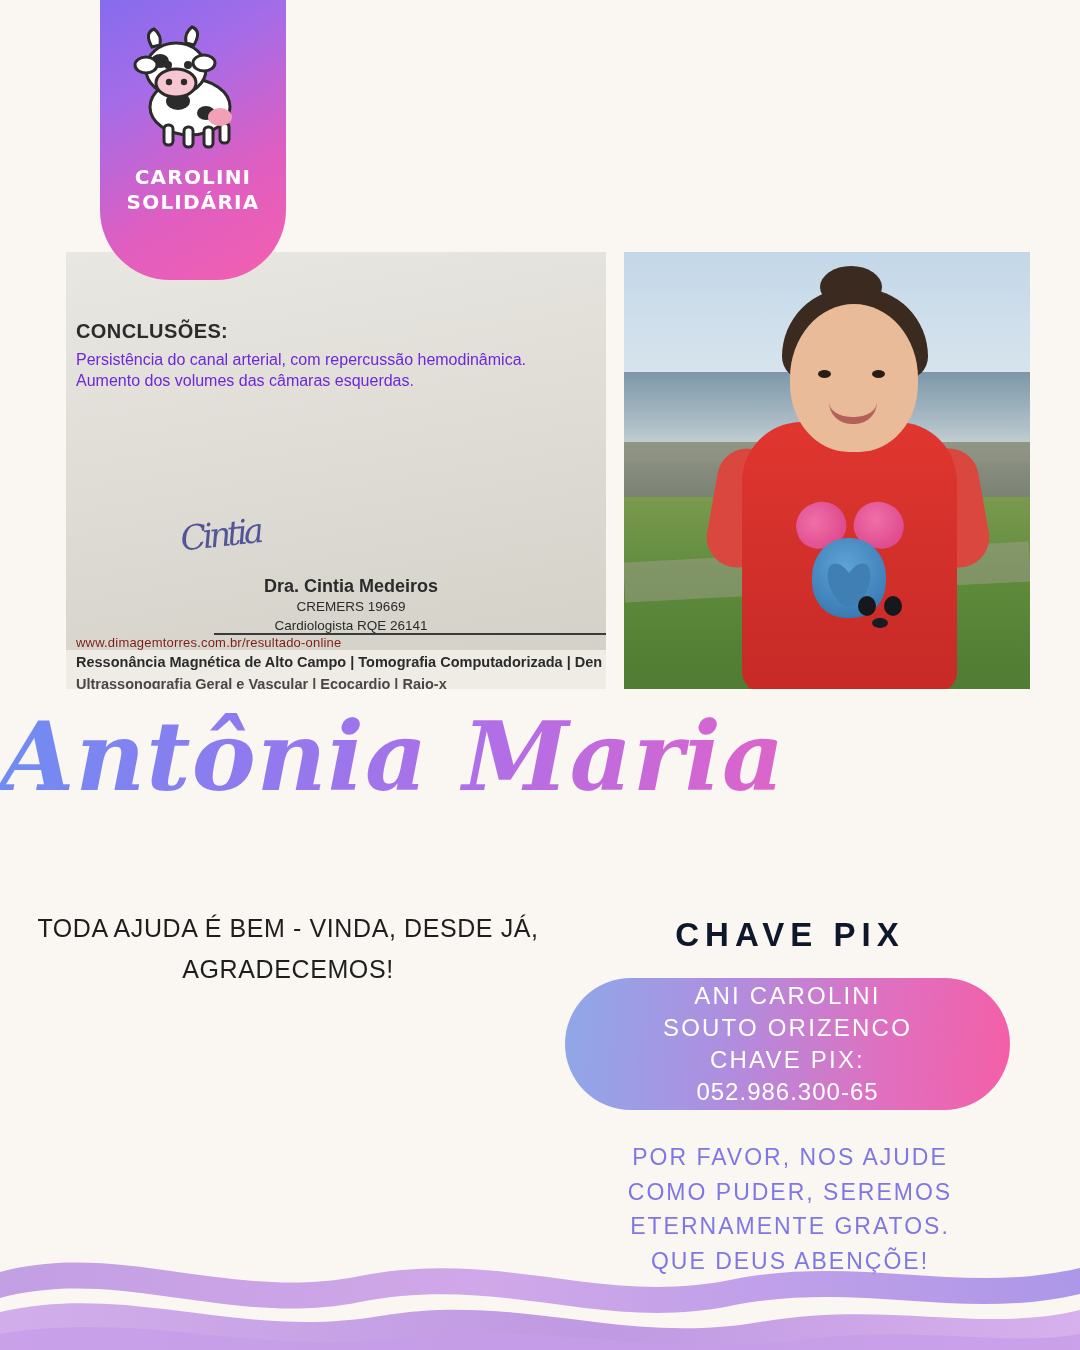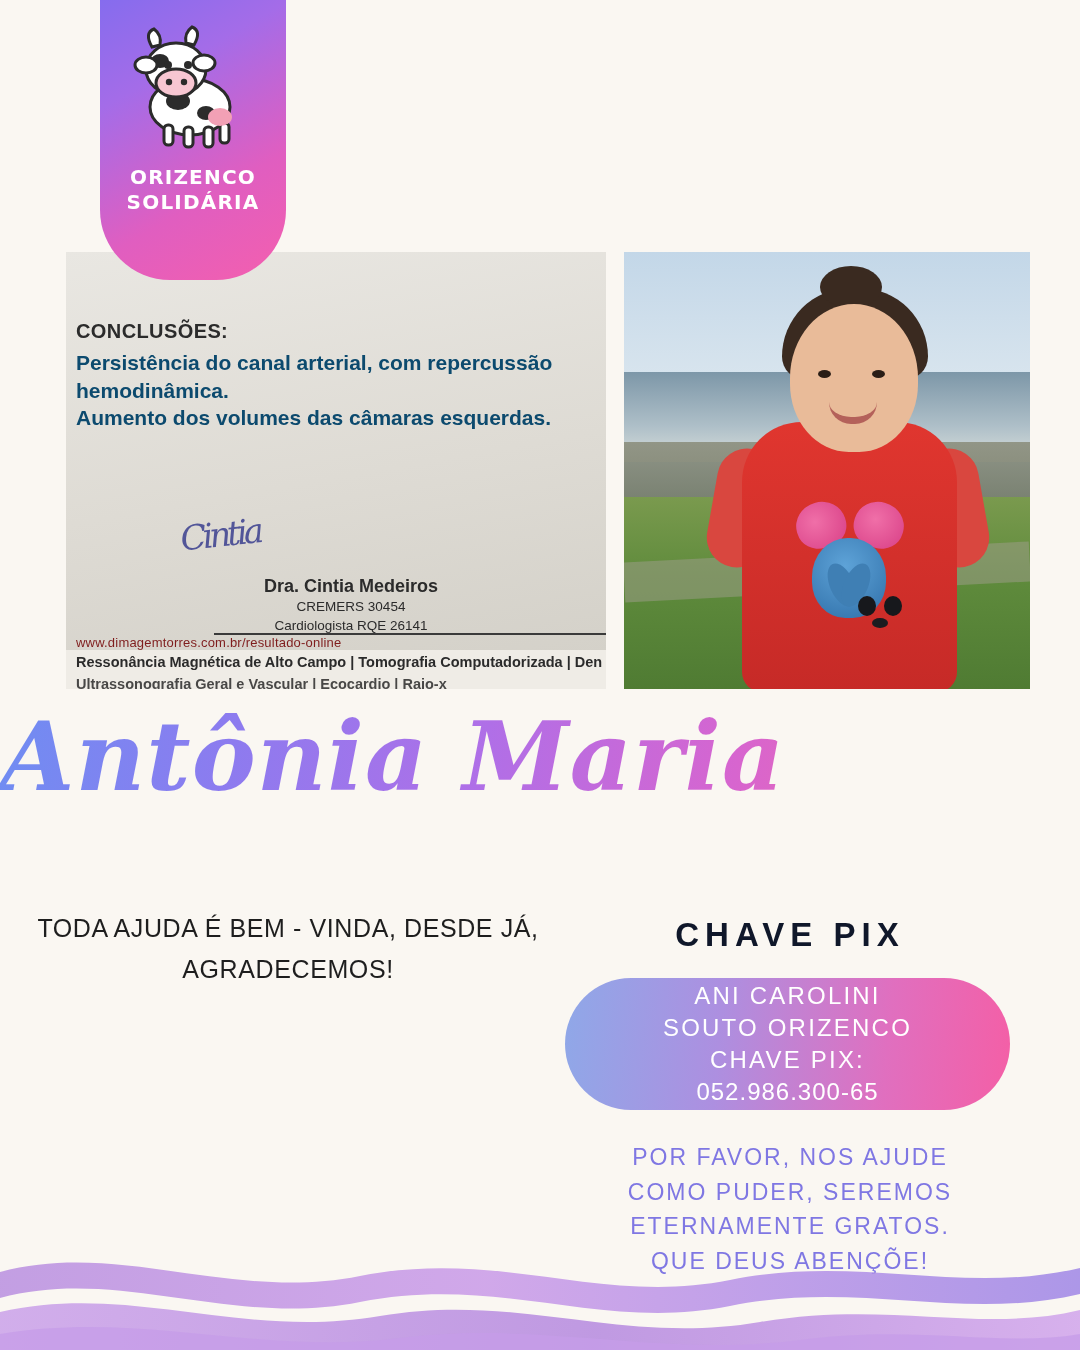--- a/index.html
+++ b/index.html
@@ -82,24 +82,23 @@
     color: #2b2b2b;
     font-family: "Liberation Sans", sans-serif;
   }
   .doc-head {
     font-size: 20px;
     font-weight: bold;
     letter-spacing: 0.4px;
     margin-bottom: 6px;
   }
   .doc-line {
-    font-size: 21px;
+    font-size: 16px;
     line-height: 1.32;
-    color: #0c4a6e;
-    font-weight: bold;
+    color: #6d28d9;
   }
   .signature {
     position: absolute;
     left: 115px;
     top: 255px;
     width: 220px;
     height: 60px;
     color: #3a3f8f;
     font-family: "DejaVu Serif", serif;
     font-style: italic;
@@ -353,38 +352,38 @@
         <path d="M24 26 q-8 -14 2 -18 q8 6 6 16z" fill="#ffffff" stroke="#2b2b2b" stroke-width="3"></path>
         <path d="M66 24 q8 -14 -2 -18 q-8 6 -6 16z" fill="#ffffff" stroke="#2b2b2b" stroke-width="3"></path>
         <ellipse cx="48" cy="62" rx="20" ry="14" fill="#f7c6d2" stroke="#2b2b2b" stroke-width="3"></ellipse>
         <circle cx="41" cy="61" r="3.2" fill="#2b2b2b"></circle>
         <circle cx="56" cy="61" r="3.2" fill="#2b2b2b"></circle>
         <circle cx="40" cy="44" r="4" fill="#2b2b2b"></circle>
         <circle cx="60" cy="44" r="4" fill="#2b2b2b"></circle>
       </svg>
     </div>
     <div class="logo-text">
-      <div>ORIZENCO</div>
+      <div>CAROLINI</div>
       <div>SOLIDÁRIA</div>
     </div>
   </div>
 
   <div class="photos">
 
     <div class="doc-photo">
       <div class="doc-paper"></div>
       <div class="doc-text">
         <div class="doc-head">CONCLUSÕES:</div>
         <div class="doc-line">Persistência do canal arterial, com repercussão hemodinâmica.</div>
         <div class="doc-line">Aumento dos volumes das câmaras esquerdas.</div>
       </div>
       <div class="signature">Cintia</div>
       <div class="doc-sign-block">
         <div class="doc-sign-name">Dra. Cintia Medeiros</div>
-        <div>CREMERS 30454</div>
+        <div>CREMERS 19669</div>
         <div>Cardiologista RQE 26141</div>
       </div>
       <div class="doc-rule"></div>
       <div class="doc-url">www.dimagemtorres.com.br/resultado-online</div>
       <div class="doc-footer">
         <div class="doc-footer-line l1">Ressonância Magnética de Alto Campo | Tomografia Computadorizada | Den</div>
         <div class="doc-footer-line l2">Ultrassonografia Geral e Vascular | Ecocardio | Raio-x</div>
       </div>
     </div>
 

